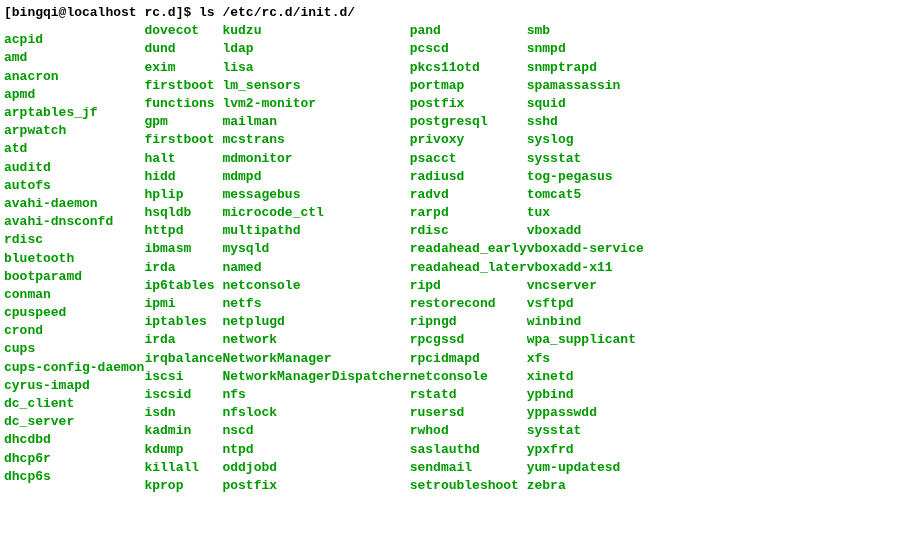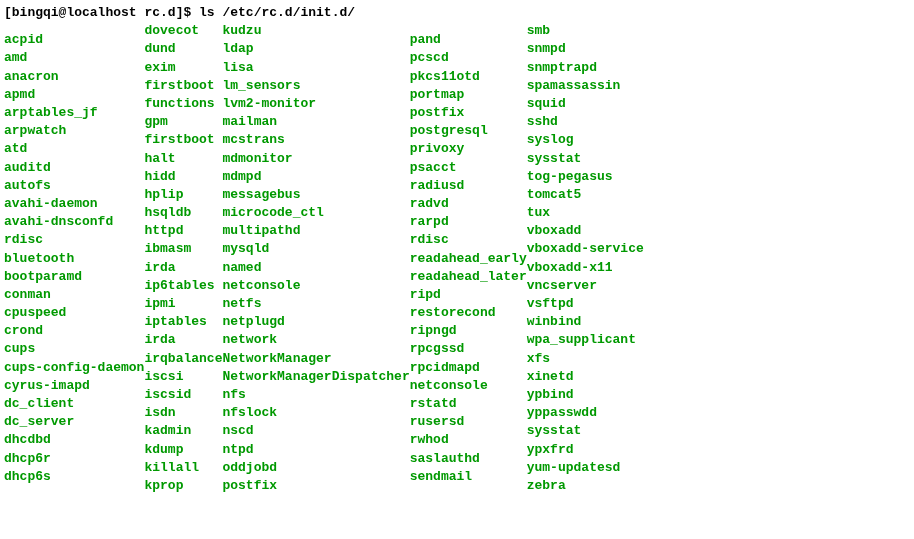--- a/index.html
+++ b/index.html
@@ -136,20 +136,21 @@
       <span class="entry">restorecond</span>
       <span class="entry">ripngd</span>
       <span class="entry">rpcgssd</span>
       <span class="entry">rpcidmapd</span>
       <span class="entry">netconsole</span>
       <span class="entry">rstatd</span>
       <span class="entry">rusersd</span>
       <span class="entry">rwhod</span>
       <span class="entry">saslauthd</span>
       <span class="entry">sendmail</span>
+      <span class="entry">setroubleshoot</span>
     </div>
   <div class="col" id="col-4">
       <span class="entry">smb</span>
       <span class="entry">snmpd</span>
       <span class="entry">snmptrapd</span>
       <span class="entry">spamassassin</span>
       <span class="entry">squid</span>
       <span class="entry">sshd</span>
       <span class="entry">syslog</span>
       <span class="entry">sysstat</span>

